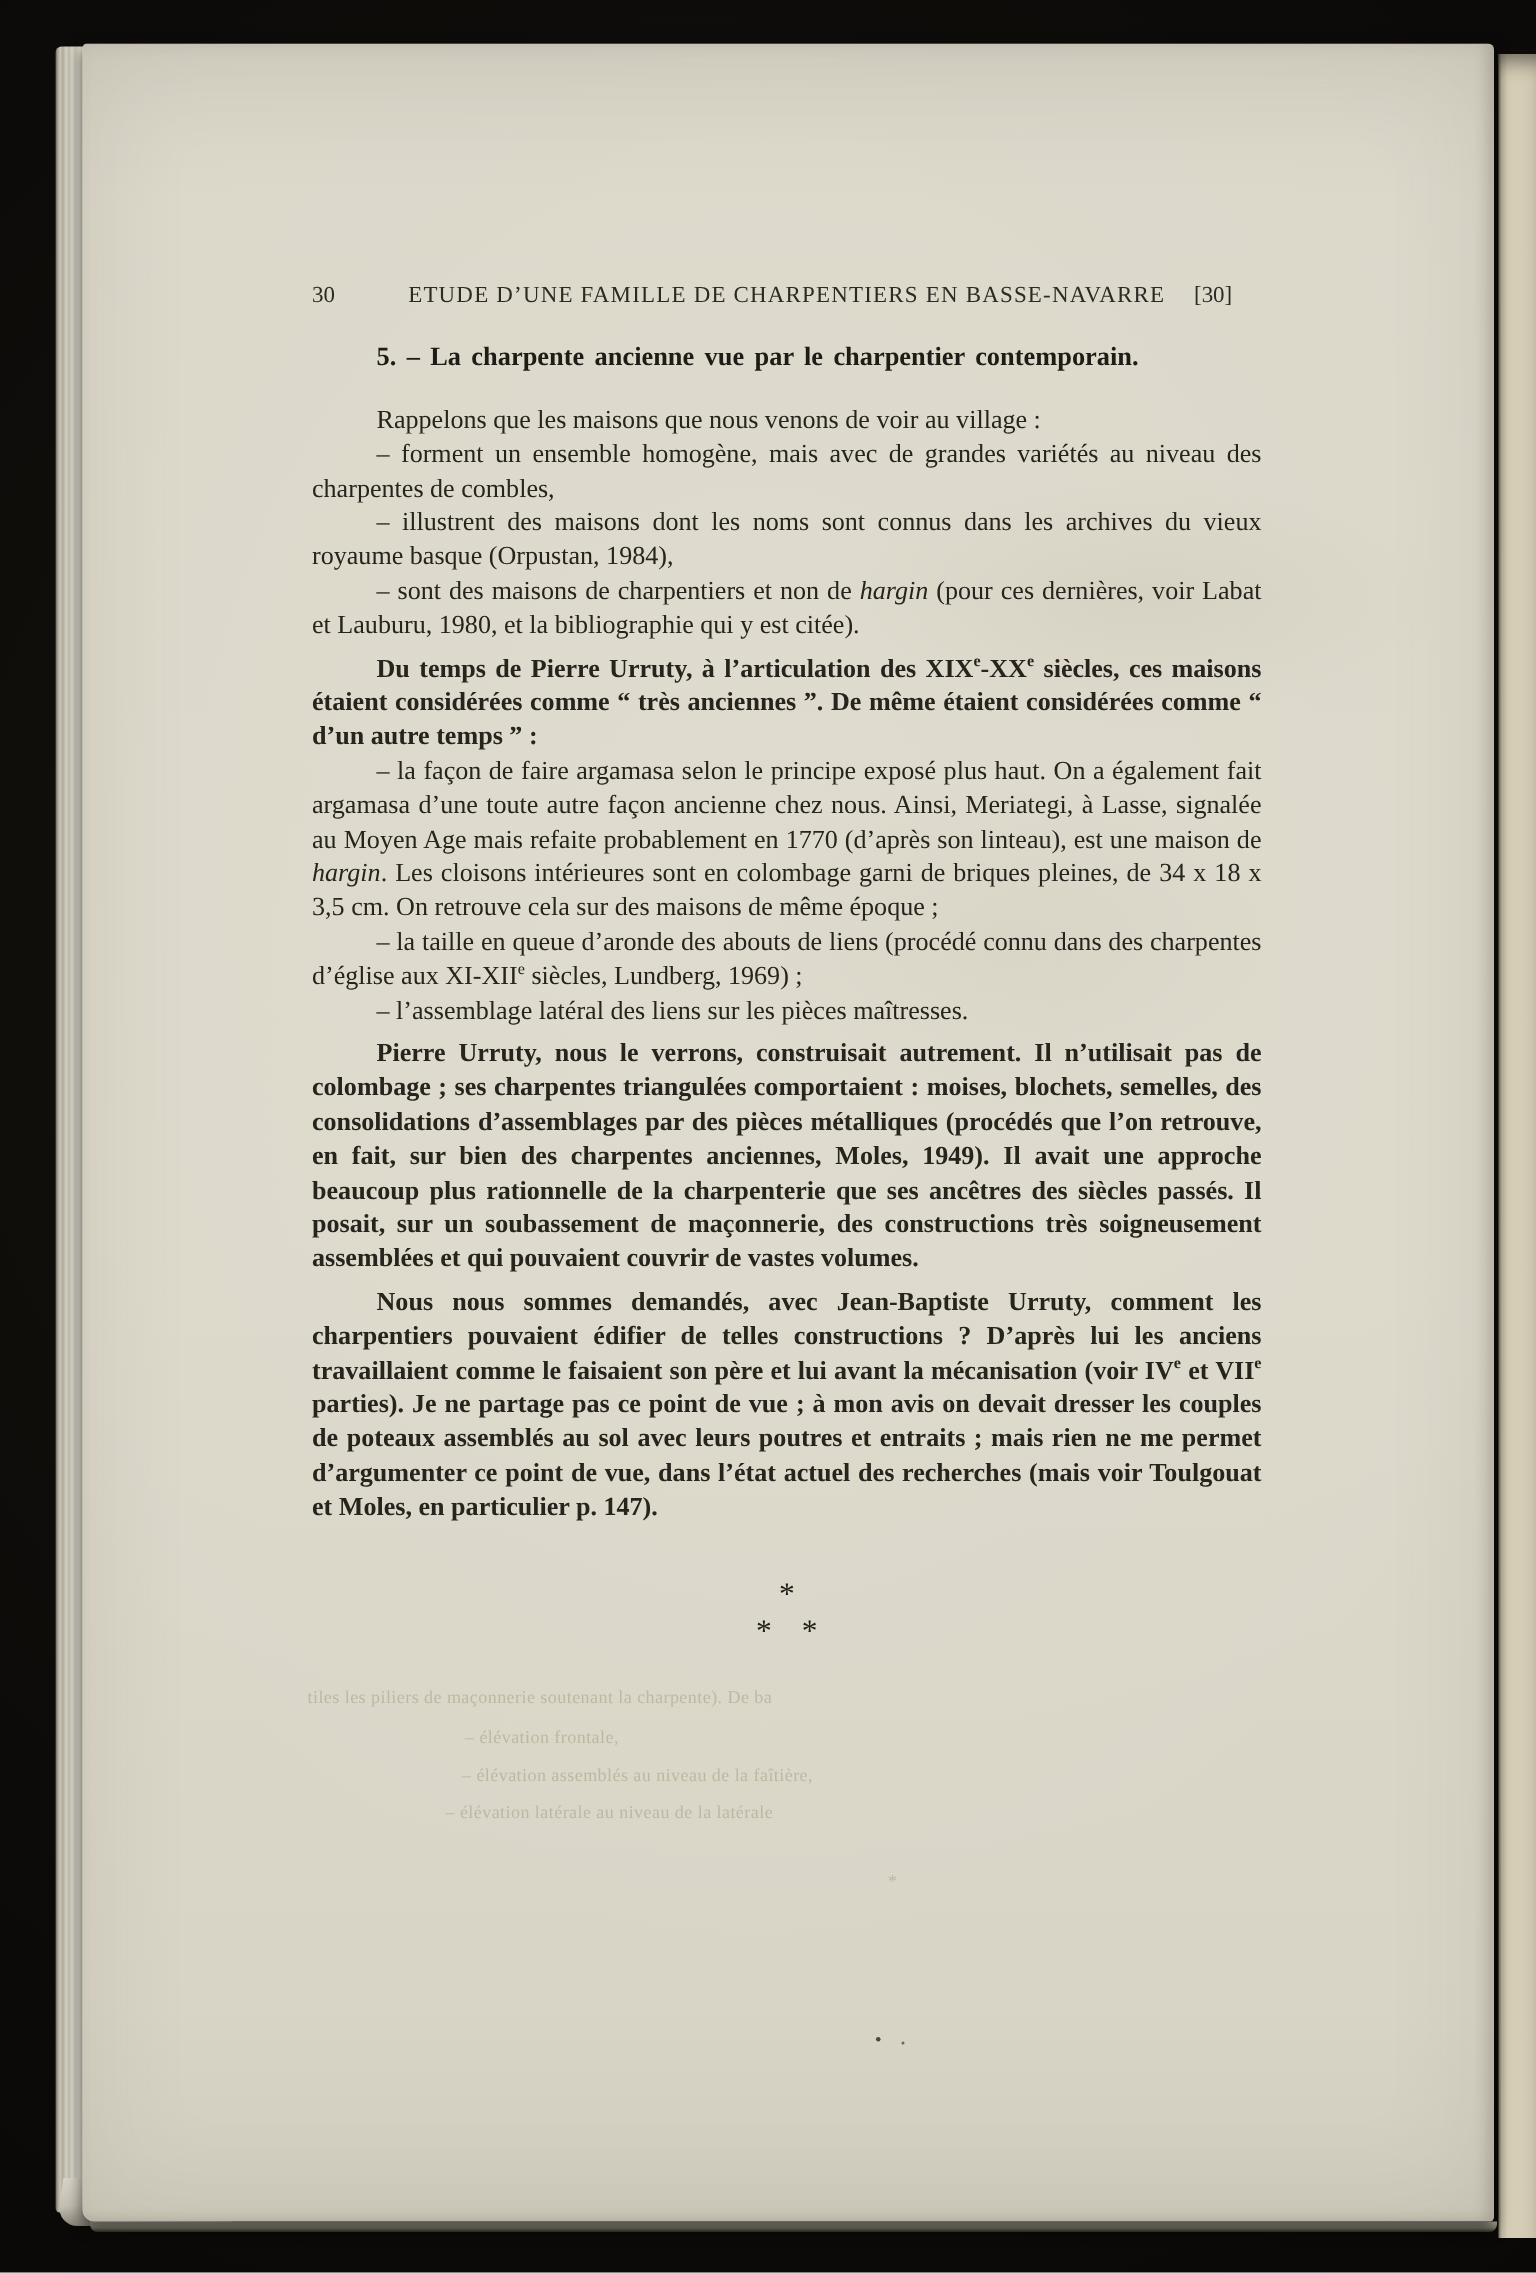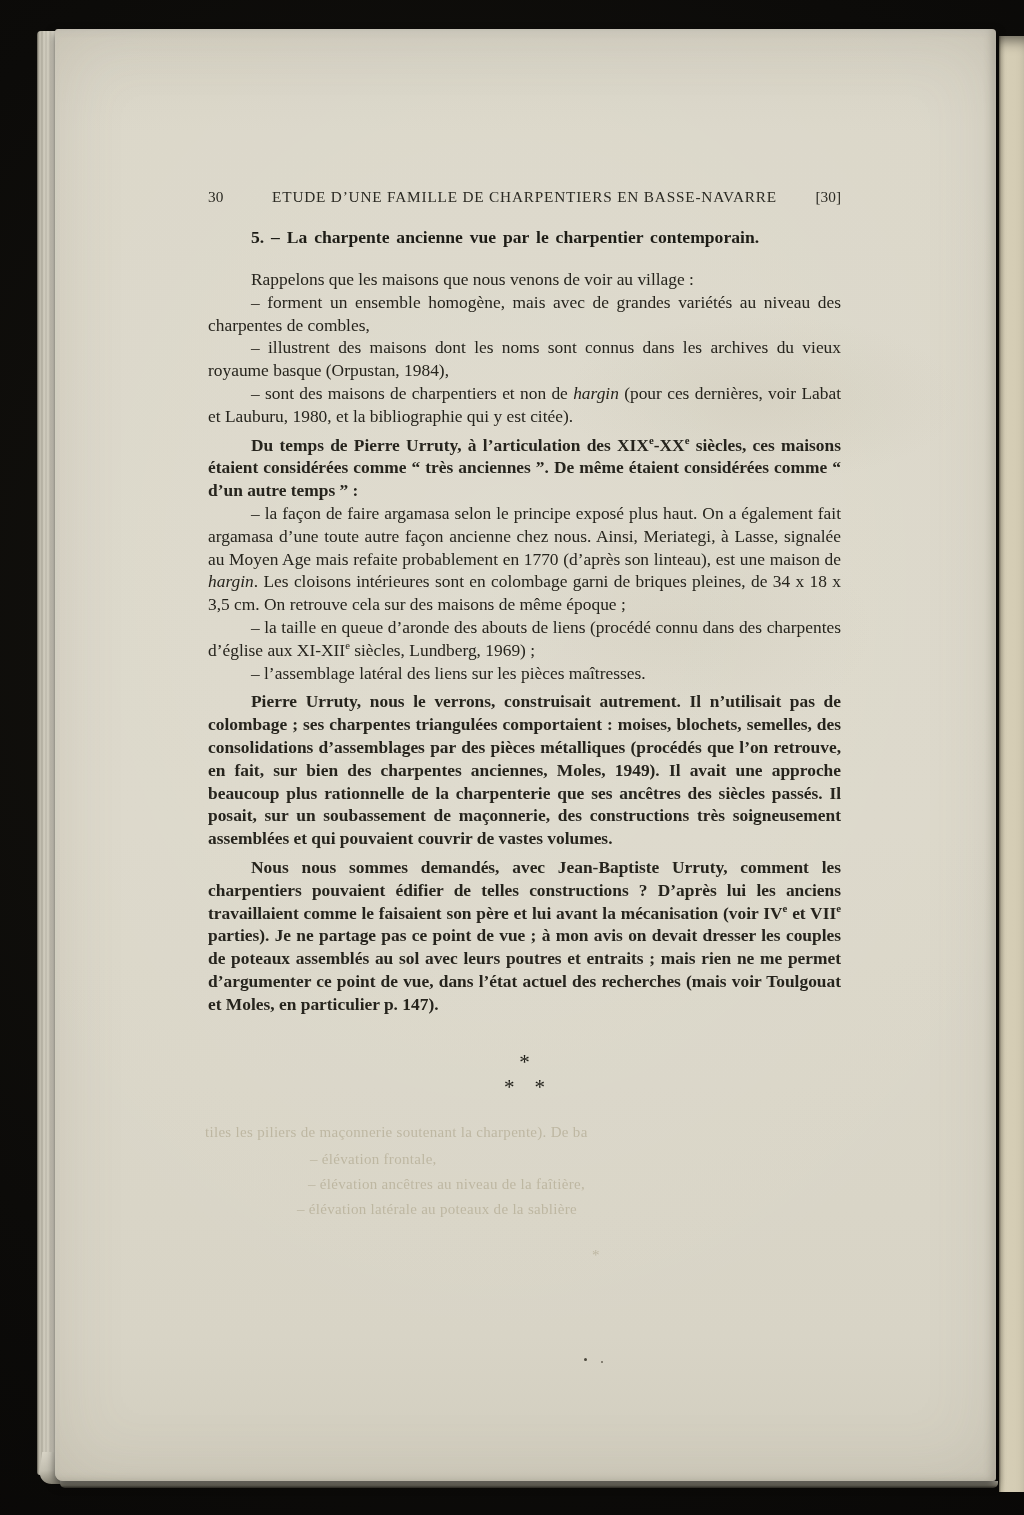--- a/index.html
+++ b/index.html
@@ -39,33 +39,33 @@
     border-radius:0 0 5px 5px;
   }
   .smudge1,.smudge2{position:absolute;pointer-events:none;}
   .smudge1{left:420px;top:250px;width:480px;height:300px;
     background:radial-gradient(ellipse 60% 40% at 60% 40%, rgba(158,148,118,.10), rgba(0,0,0,0) 70%);}
   .smudge2{left:360px;top:420px;width:520px;height:360px;
     background:radial-gradient(ellipse 55% 45% at 50% 50%, rgba(158,148,118,.08), rgba(0,0,0,0) 70%);}
 
   .bleed{
     position:absolute;color:#a79e83;opacity:.55;filter:blur(.5px);
-    font-size:15px;letter-spacing:.3px;white-space:nowrap;pointer-events:none;
+    font-size:12px;letter-spacing:.3px;white-space:nowrap;pointer-events:none;
   }
   .content{
     position:absolute;left:153px;top:158px;width:633px;
     color:#26241d;font-size:17.4px;line-height:22.8px;
   }
   .running-header{
     display:flex;align-items:baseline;font-size:15.3px;line-height:20px;
     letter-spacing:.8px;color:#2b2a23;margin:0 0 18px 0;
   }
   .running-header .pg-left{width:45px;text-align:left;letter-spacing:0;}
   .running-header .rh-title{flex:1;text-align:center;}
-  .running-header .pg-right{width:45px;text-align:right;letter-spacing:0;}
+  .running-header .pg-right{width:45px;letter-spacing:0;}
   .section-heading{
     font-weight:bold;font-size:17.6px;line-height:24px;margin:0 0 19px 0;
     text-indent:43px;color:#1d1c16;word-spacing:2.5px;
   }
   .para{
     margin:0;text-align:justify;text-indent:43px;
   }
   .para.space-before{margin-top:6px;font-weight:bold;}
   .para .it{font-style:italic;}
   .sup{font-size:.62em;vertical-align:super;line-height:0;}
@@ -83,22 +83,22 @@
 <div class="page-right-sliver"></div>
 <div class="page-bottom-edge"></div>
 
 <div class="page-main">
   <div class="smudge1"></div>
   <div class="smudge2"></div>
 
   <div id="bleed-layer">
       <div class="bleed" style="left: 150px; top: 1095px;">tiles les piliers de maçonnerie soutenant la charpente). De ba</div>
       <div class="bleed" style="left: 255px; top: 1122px;">– élévation frontale,</div>
-      <div class="bleed" style="left: 253px; top: 1147px;">– élévation ancêtres au niveau de la faîtière,</div>
-      <div class="bleed" style="left: 242px; top: 1172px;">– élévation latérale au poteaux de la sablière</div>
+      <div class="bleed" style="left: 253px; top: 1147px;">– élévation assemblés au niveau de la faîtière,</div>
+      <div class="bleed" style="left: 242px; top: 1172px;">– élévation latérale au niveau de la latérale</div>
       <div class="bleed" style="left: 537px; top: 1218px;">*</div>
     </div>
 
   <div class="content">
     <div class="running-header">
       <span class="pg-left">30</span>
       <span class="rh-title">ETUDE D’UNE FAMILLE DE CHARPENTIERS EN BASSE-NAVARRE</span>
       <span class="pg-right">[30]</span>
     </div>
 

